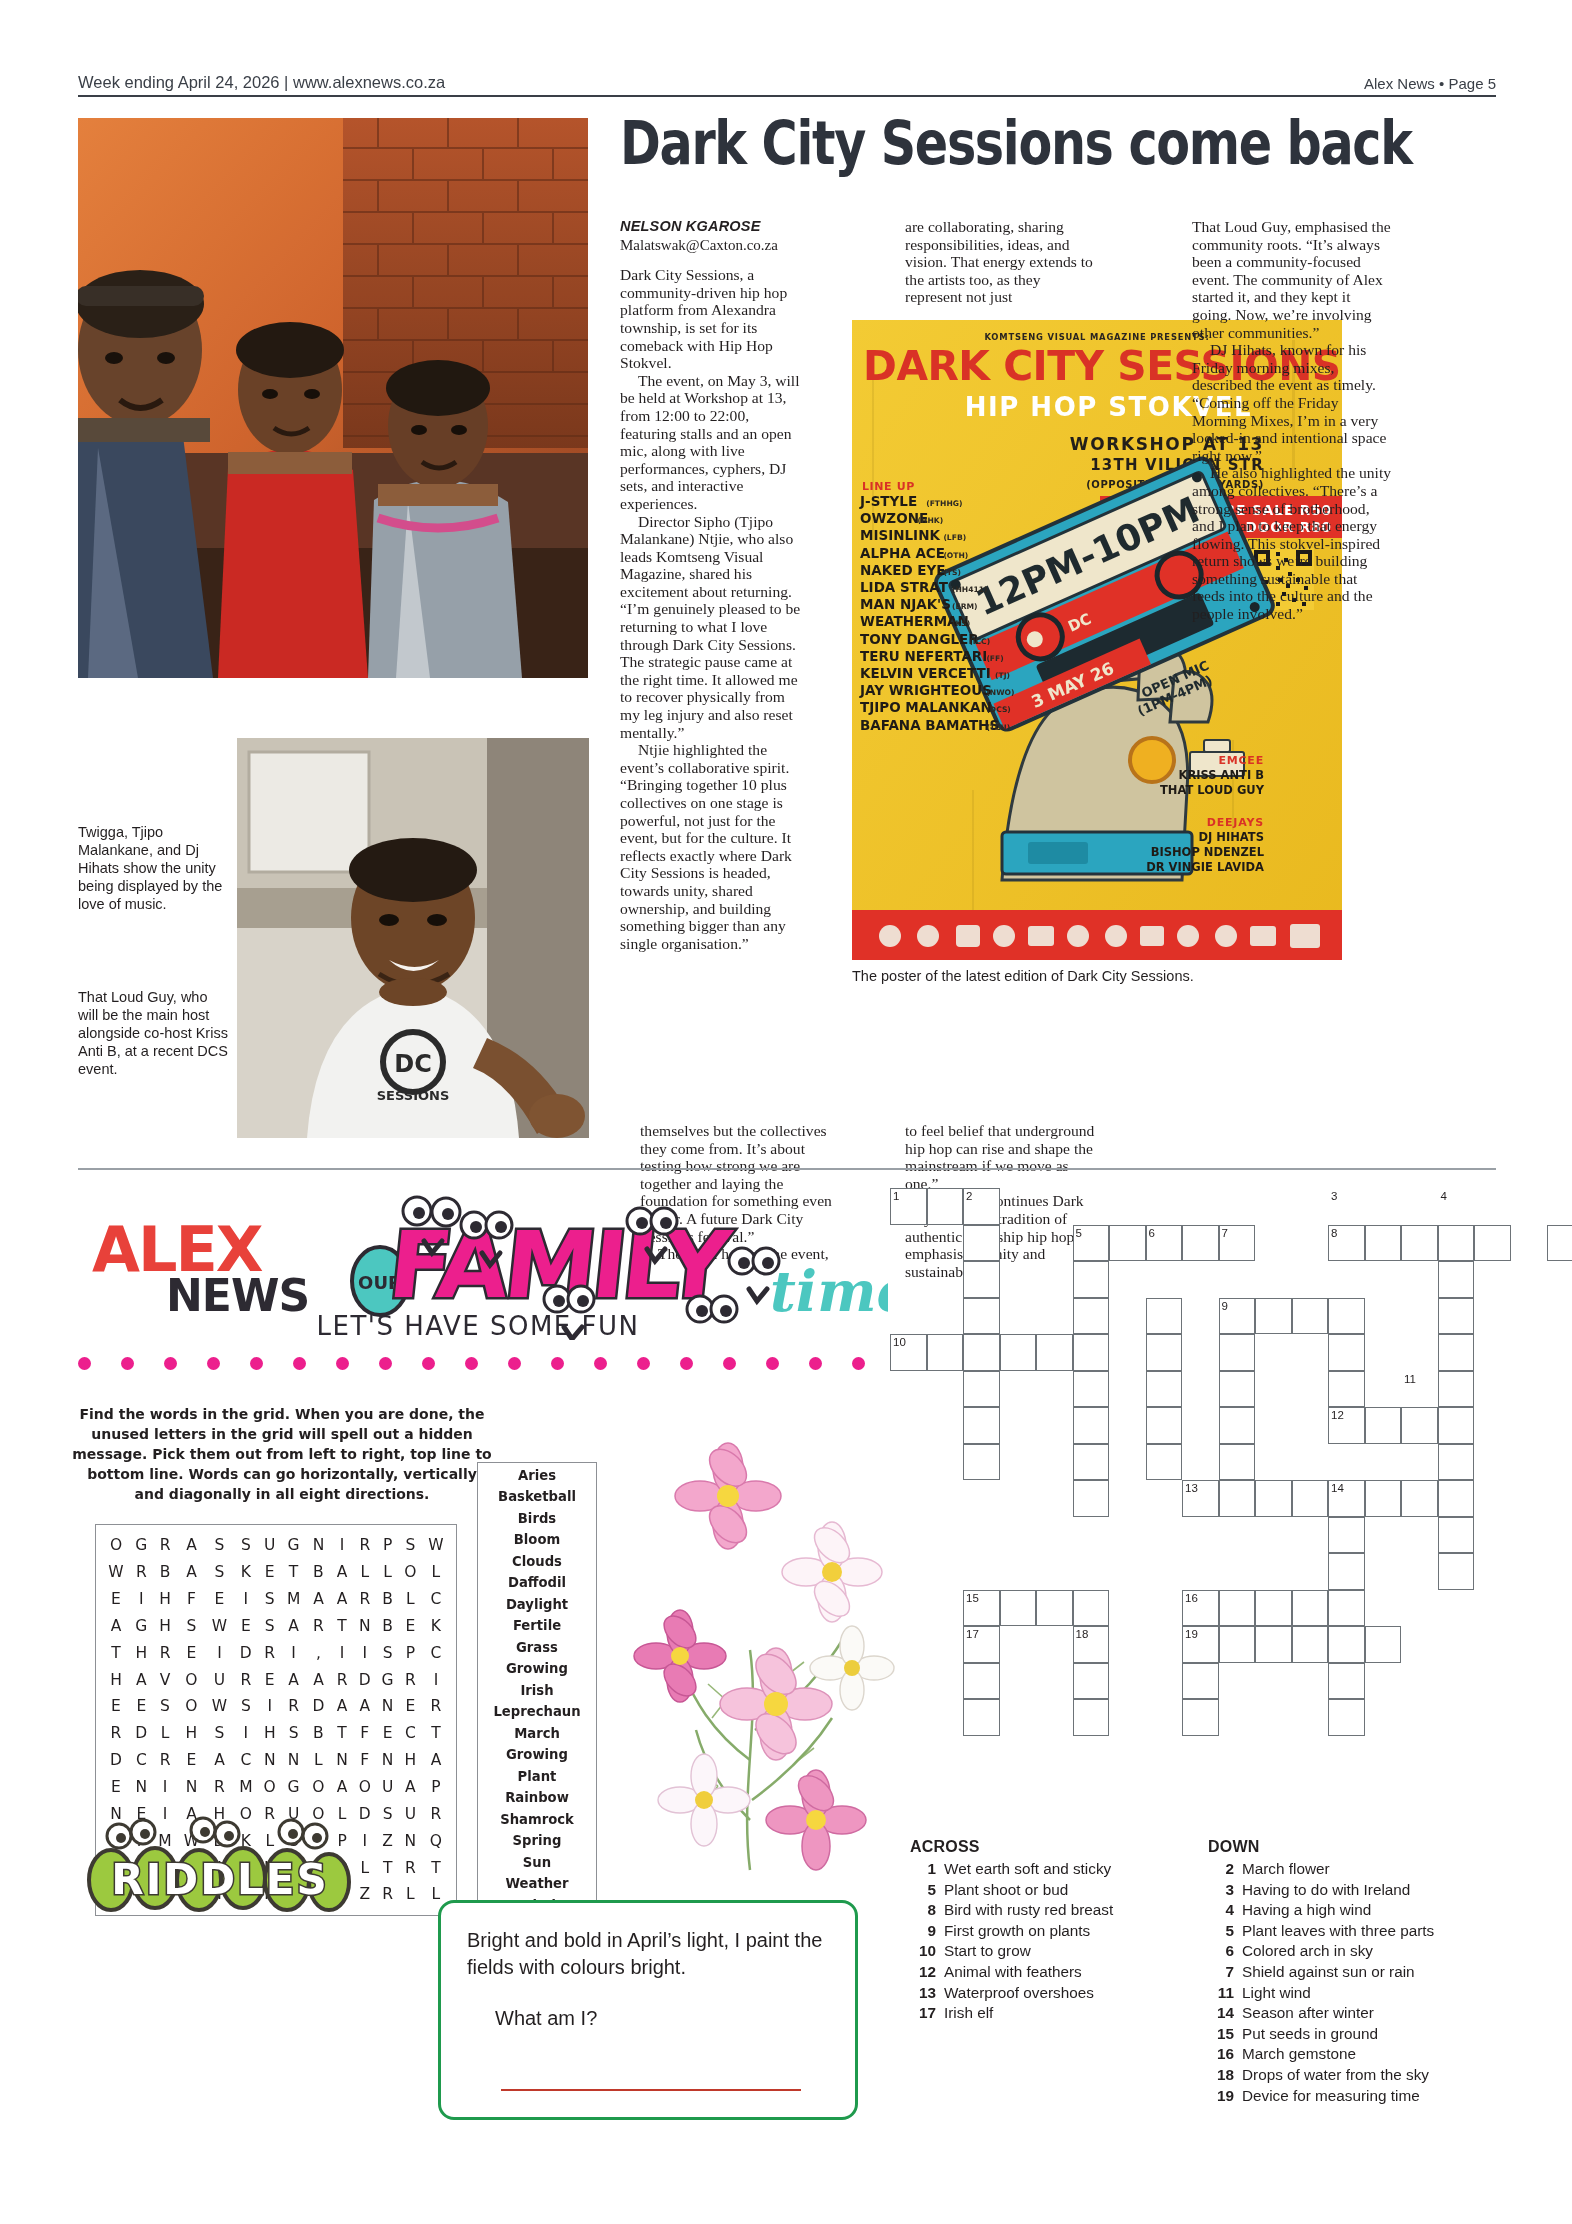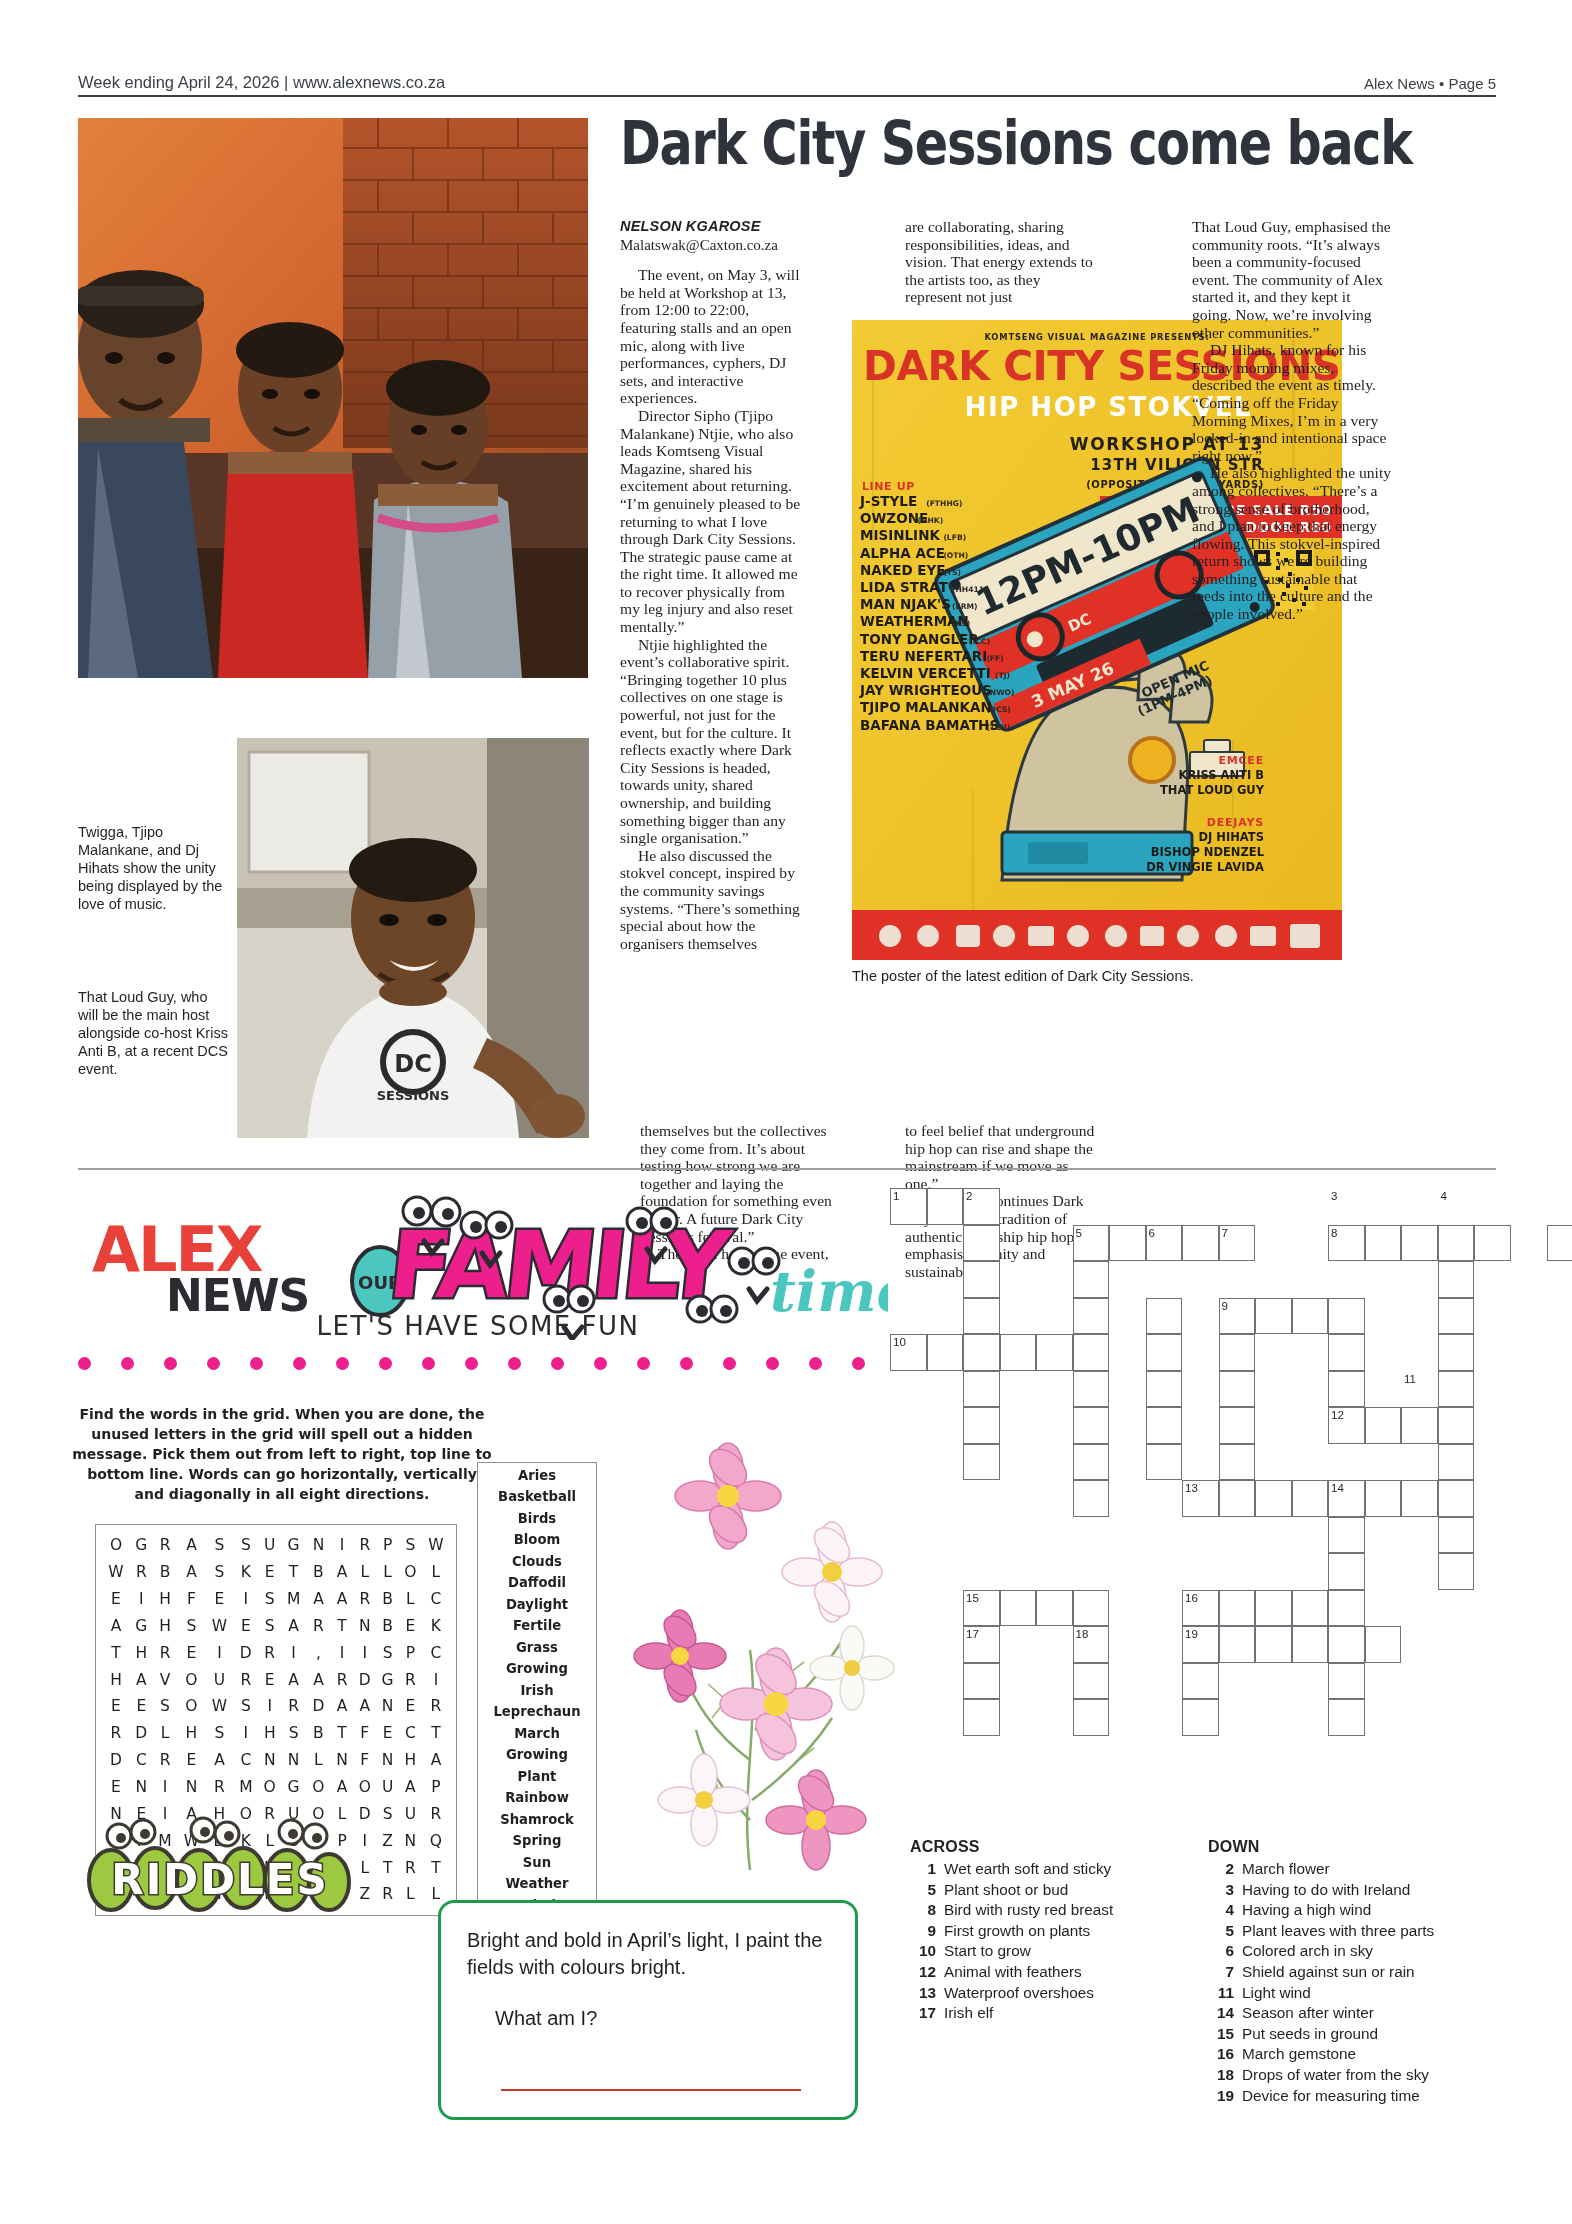--- a/index.html
+++ b/index.html
@@ -370,24 +370,24 @@
       </g>
     </svg>
   </div>
   <div class="poster-cap">The poster of the latest edition of Dark City Sessions.</div>
 
   <div class="col" id="col1">
     <div class="byline-name">NELSON KGAROSE</div>
     <div class="byline-mail">Malatswak@Caxton.co.za</div>
     <div style="height:12px"></div>
     <div>
+        <p>Dark City Sessions, a community-driven hip hop platform from Alexandra township, is set for its comeback with Hip Hop Stokvel.</p>
         <p class="ind">The event, on May 3, will be held at Workshop at 13, from 12:00 to 22:00, featuring stalls and an open mic, along with live performances, cyphers, DJ sets, and interactive experiences.</p>
         <p class="ind">Director Sipho (Tjipo Malankane) Ntjie, who also leads Komtseng Visual Magazine, shared his excitement about returning. “I’m genuinely pleased to be returning to what I love through Dark City Sessions. The strategic pause came at the right time. It allowed me to recover physically from my leg injury and also reset mentally.”</p>
         <p class="ind">Ntjie highlighted the event’s collaborative spirit. “Bringing together 10 plus collectives on one stage is powerful, not just for the event, but for the culture. It reflects exactly where Dark City Sessions is headed, towards unity, shared ownership, and building something bigger than any single organisation.”</p>
-        <p class="ind">He also discussed the stokvel concept, inspired by the community savings systems. “There’s something special about how the organisers themselves</p>
       </div>
   </div>
   <div class="col" id="col2">
     <div>
         <p>are collaborating, sharing responsibilities, ideas, and vision. That energy extends to the artists too, as they represent not just</p>
       </div>
   </div>
   <div class="col" id="col2b">
     <div>
         <p>themselves but the collectives they come from. It’s about testing how strong we are together and laying the foundation for something even bigger. A future Dark City Sessions festival.”</p>

